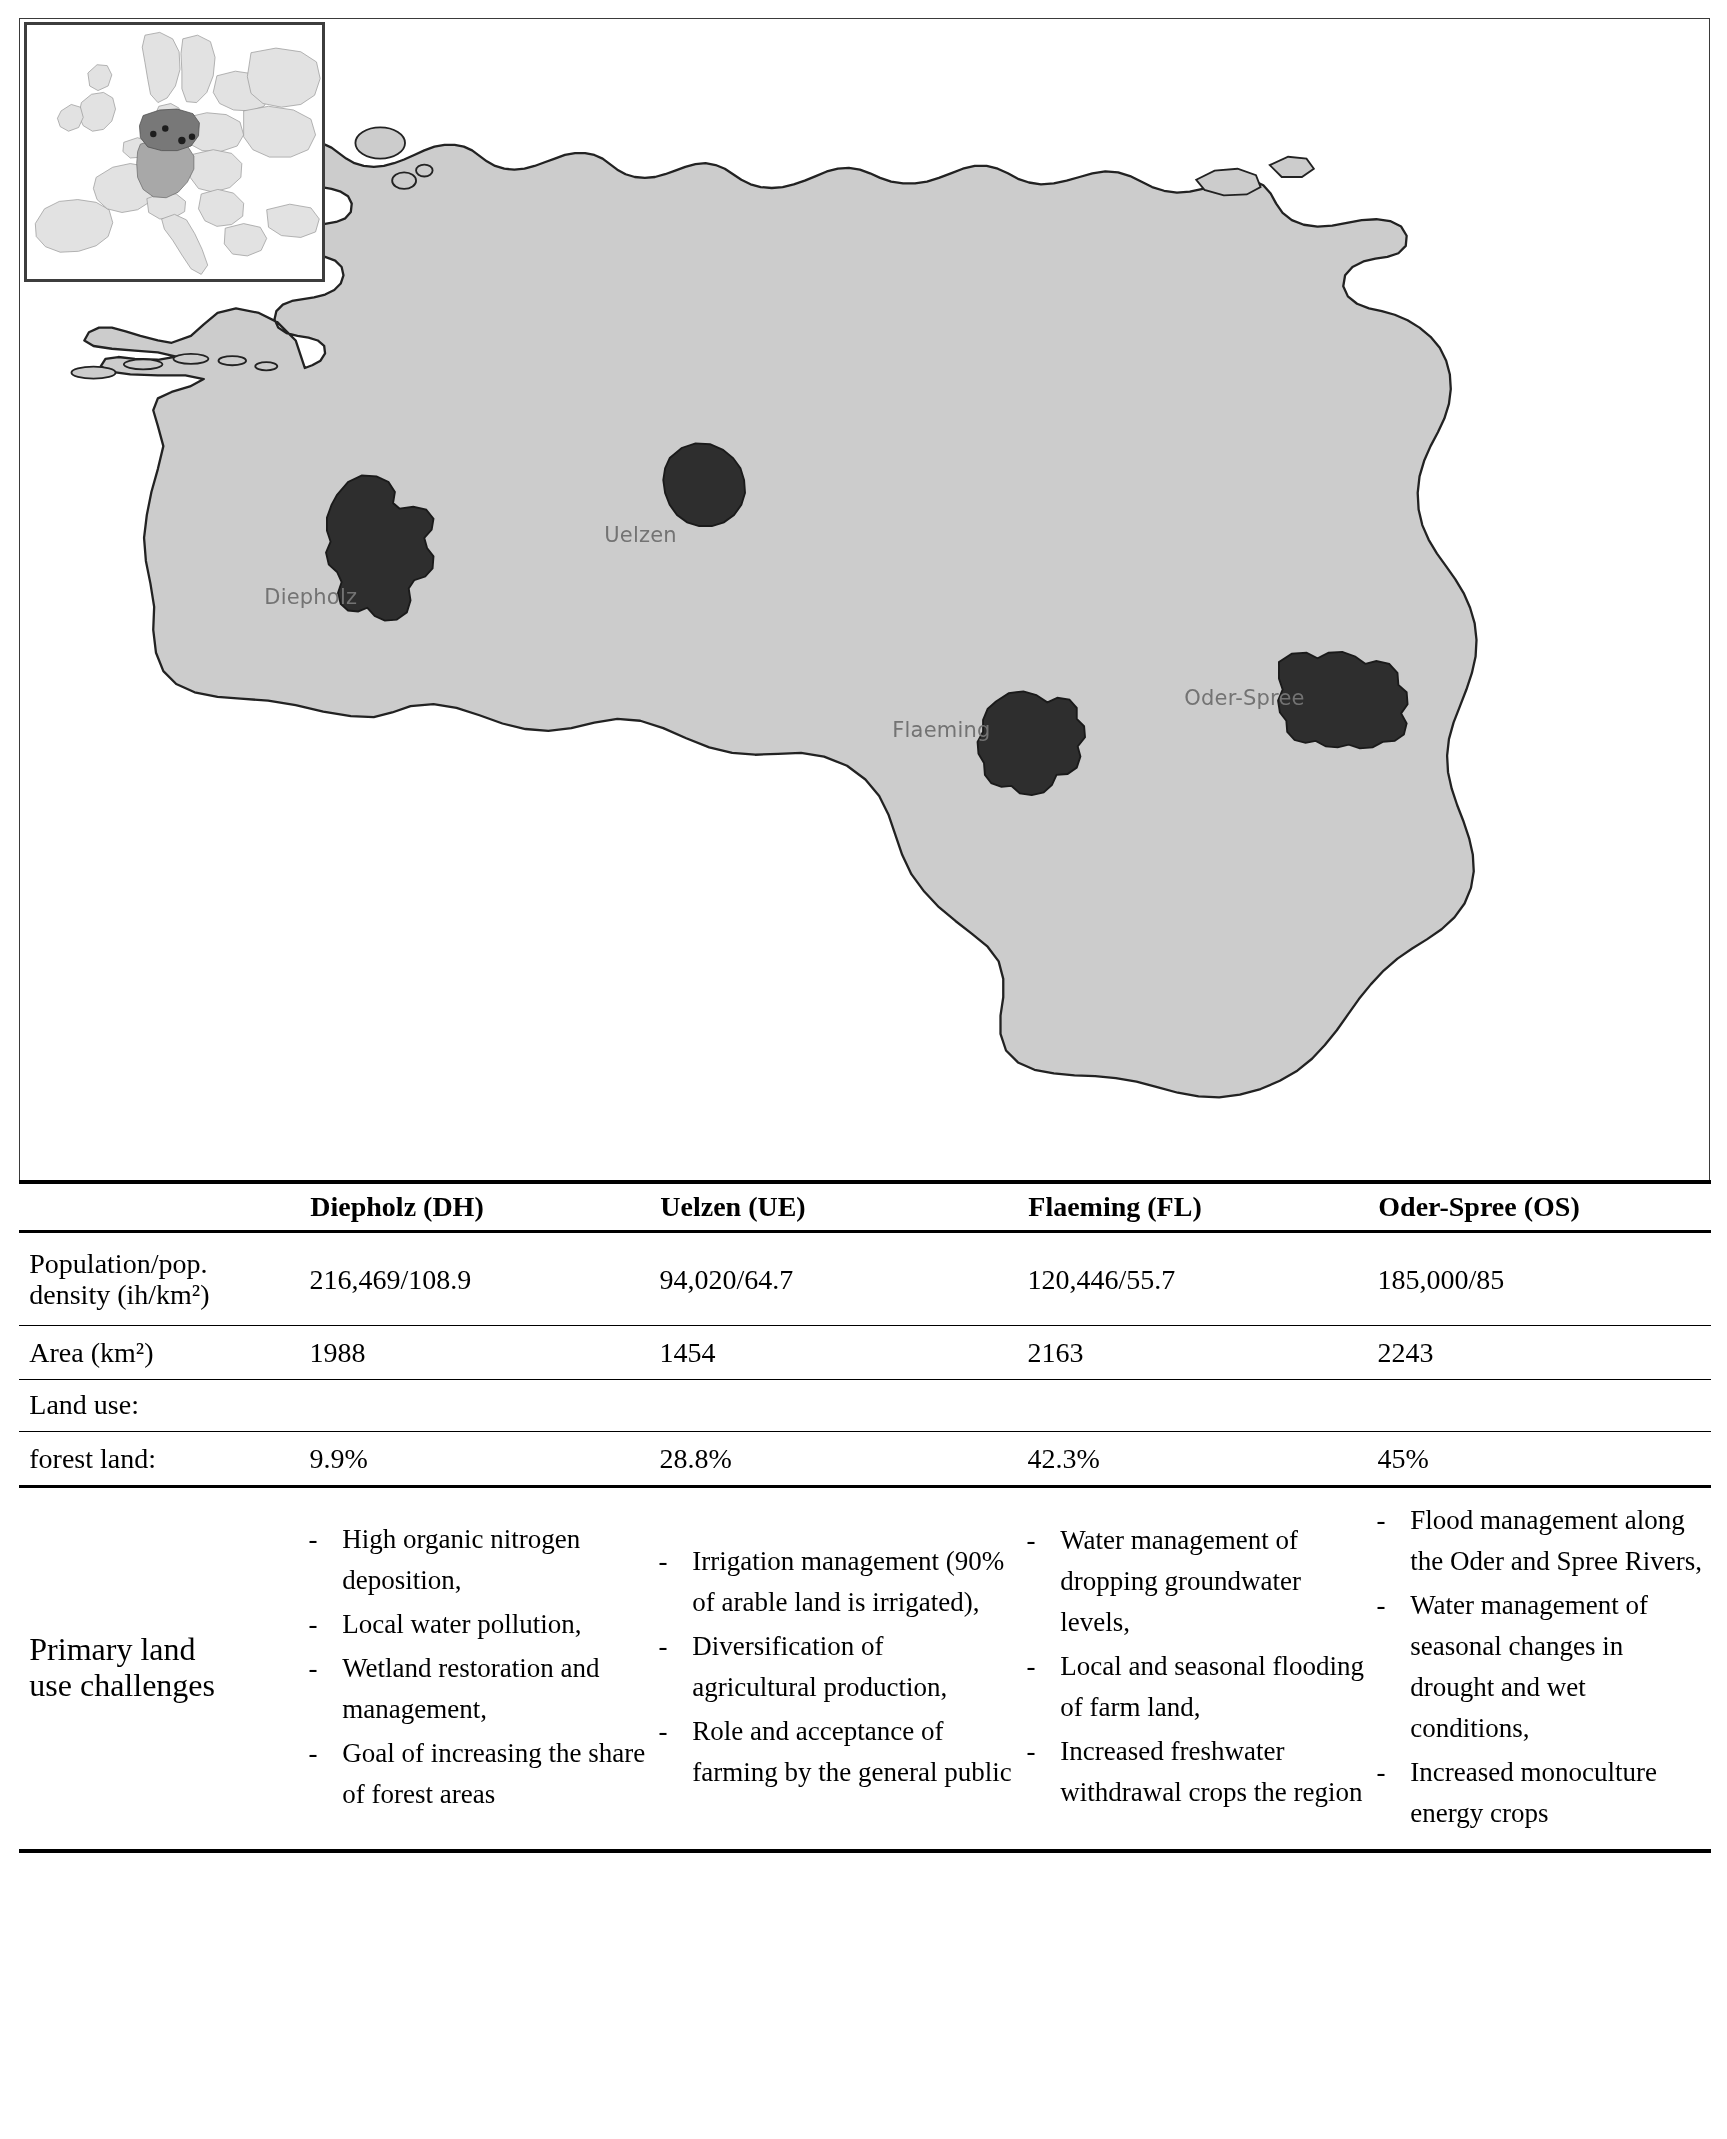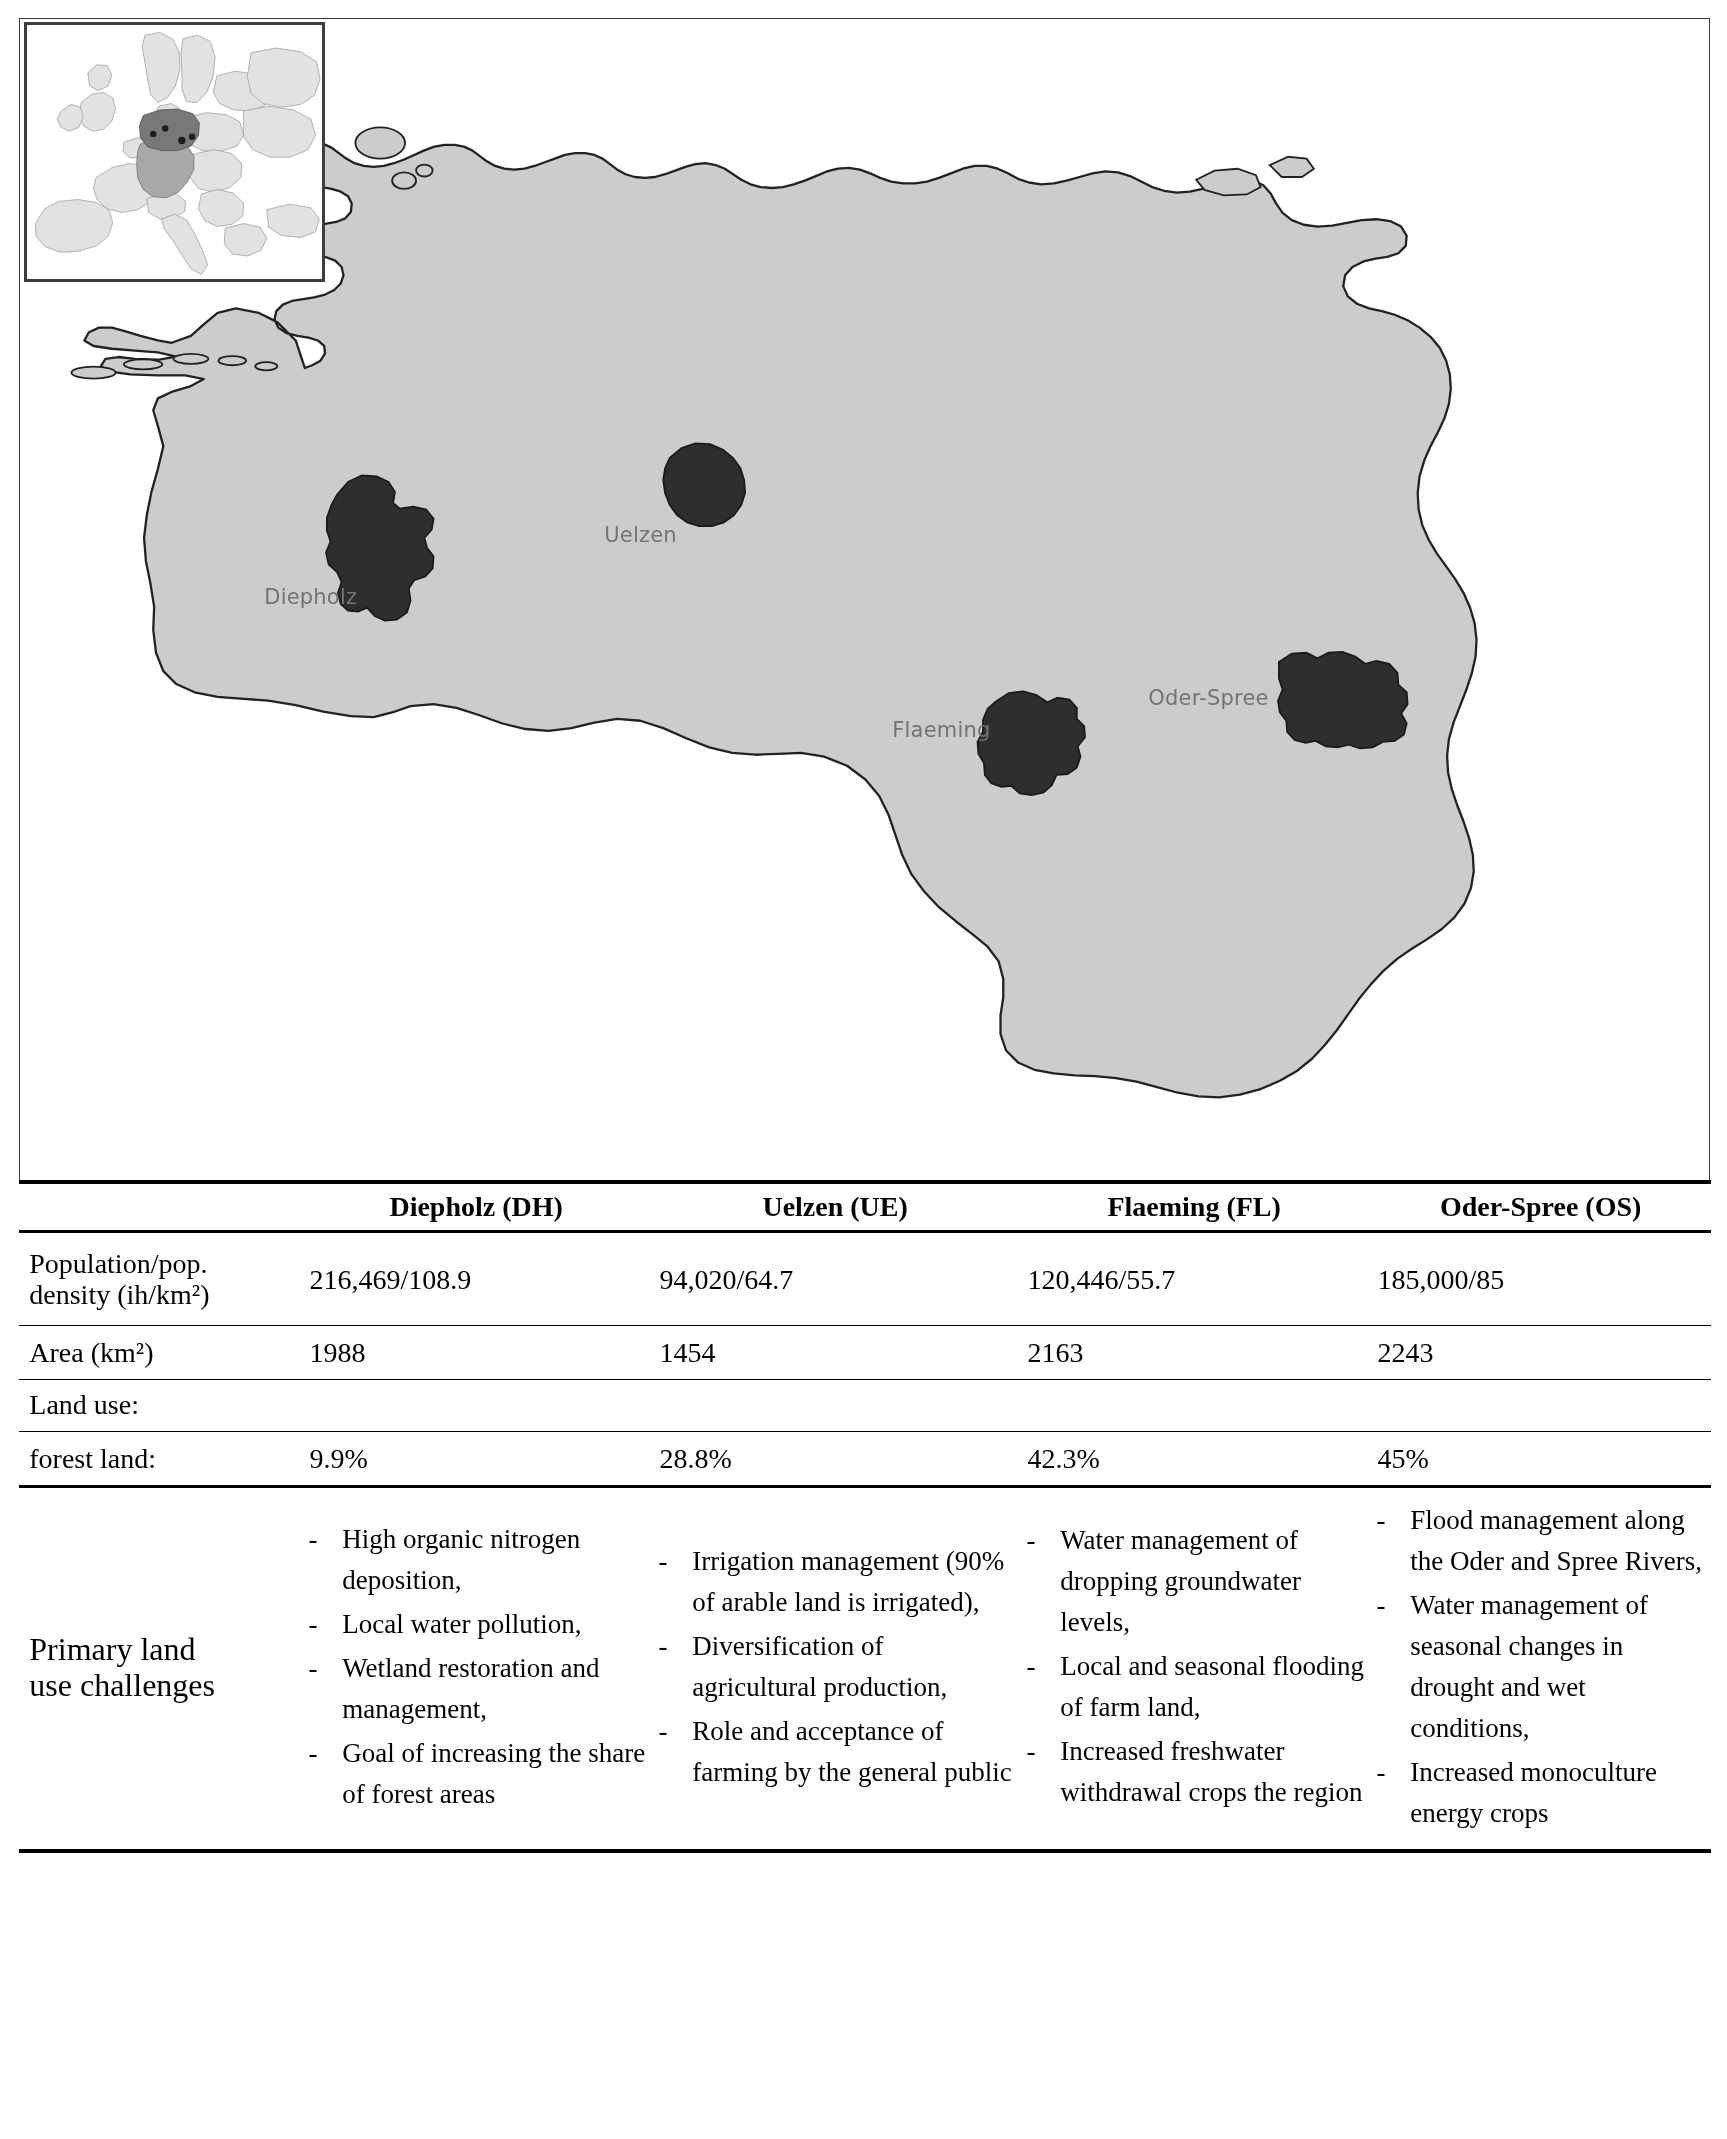--- a/index.html
+++ b/index.html
@@ -14,21 +14,21 @@
   }
   .map-svg{position:absolute;left:0;top:0;width:100%;height:100%;display:block;}
 
   .map-label{
     position:absolute;font-family:"DejaVu Sans","Liberation Sans",sans-serif;
     font-size:21px;color:#737373;white-space:nowrap;letter-spacing:0.2px;
   }
   .lbl-diepholz{left:244px;top:550px;margin-top:16px;}
   .lbl-uelzen{left:584px;top:504px;}
   .lbl-flaeming{left:872px;top:699px;}
-  .lbl-oderspree{left:1128px;top:667px;}
+  .lbl-oderspree{left:1164px;top:667px;}
 
   
   .inset{
     position:absolute;left:3.7px;top:2.3px;width:301px;height:260px;
     border:3.2px solid #3d3d3d;background:#fff;box-sizing:border-box;overflow:hidden;
   }
   .inset svg{display:block;width:100%;height:100%;}
 
   
   .tbl-wrap{position:absolute;left:19.3px;top:1180px;width:1692px;}
@@ -42,21 +42,21 @@
   table.data col.c3{width:350px;}
   table.data col.c4{width:343px;}
 
   table.data td,table.data th{
     border-top:1.4px solid #000;border-bottom:1.4px solid #000;
     padding:4.6px 8.3px 4.6px 10px;vertical-align:middle;text-align:left;
     font-size:28px;line-height:1.12;font-weight:400;
   }
   table.data tr.hdr th{
     border-top:4.1px solid #000;border-bottom:3.7px solid #000;
-    font-weight:700;font-size:28px;padding-top:7.4px;padding-bottom:7.4px;text-align:center;
+    font-weight:700;font-size:28px;padding-top:7.4px;padding-bottom:7.4px;
   }
   table.data tr.hdr th.blank{border-top:4.1px solid #000;}
   table.data td.rowlabel{padding-left:10px;}
   table.data td.val{padding-left:9.2px;}
 
   tr.r-pop td{height:83px;}
   tr.r-area td{height:43px;}
   tr.r-landuse td{height:42px;}
   tr.r-agri td{height:96px;}
   tr.r-forest td{height:44px;}

